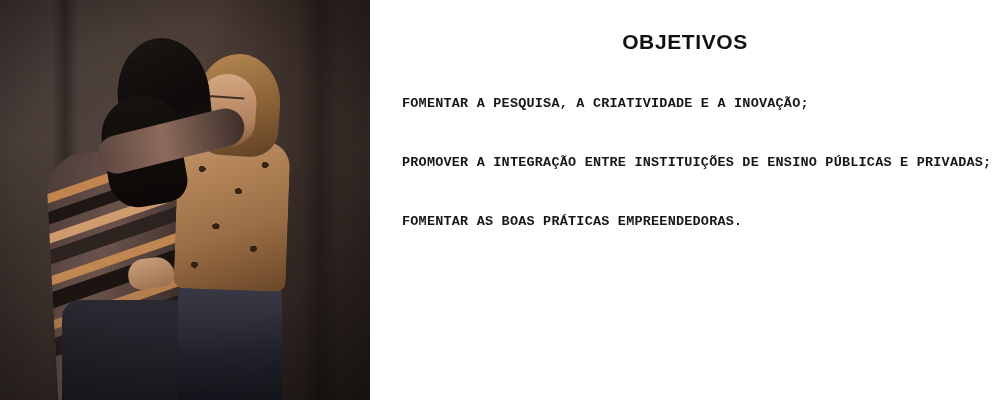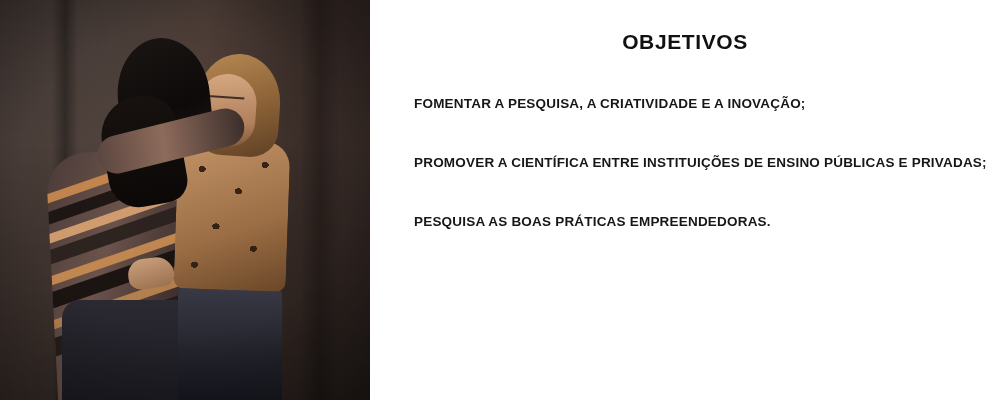--- a/index.html
+++ b/index.html
@@ -228,23 +228,23 @@
     margin: 0;
     padding: 0;
     list-style: none;
   }
   .bullet {
     font-size: 13.5px;
     font-weight: bold;
     color: #171717;
     letter-spacing: 0.2px;
     line-height: 1.2;
-    margin: 0 0 43px 16px;
+    margin: 0 0 43px 4px;
     white-space: nowrap;
-    font-family: Liberation Sans, sans-serif;
+    font-family: Liberation Mono, monospace;
   }
   .bullet:last-child { margin-bottom: 0; }
 </style>
 </head>
 <body>
 
 <div class="slide">
 
   <div class="photo-panel">
     <div class="photo-bg"></div>
@@ -274,18 +274,18 @@
       <div class="hand"></div>
     </div>
     <div class="photo-vignette"></div>
   </div>
 
   <div class="content-panel">
     <div class="slide-title">OBJETIVOS</div>
 
     <ul class="bullets">
       <li class="bullet">FOMENTAR A PESQUISA, A CRIATIVIDADE E A INOVAÇÃO;</li>
-      <li class="bullet">PROMOVER A CIENTÍFICA ENTRE INSTITUIÇÕES DE ENSINO PÚBLICAS E PRIVADAS;</li>
-      <li class="bullet">PESQUISA AS BOAS PRÁTICAS EMPREENDEDORAS.</li>
+      <li class="bullet">PROMOVER A INTEGRAÇÃO ENTRE INSTITUIÇÕES DE ENSINO PÚBLICAS E PRIVADAS;</li>
+      <li class="bullet">FOMENTAR AS BOAS PRÁTICAS EMPREENDEDORAS.</li>
     </ul>
   </div>
 
 </div>
 
 </body></html>

